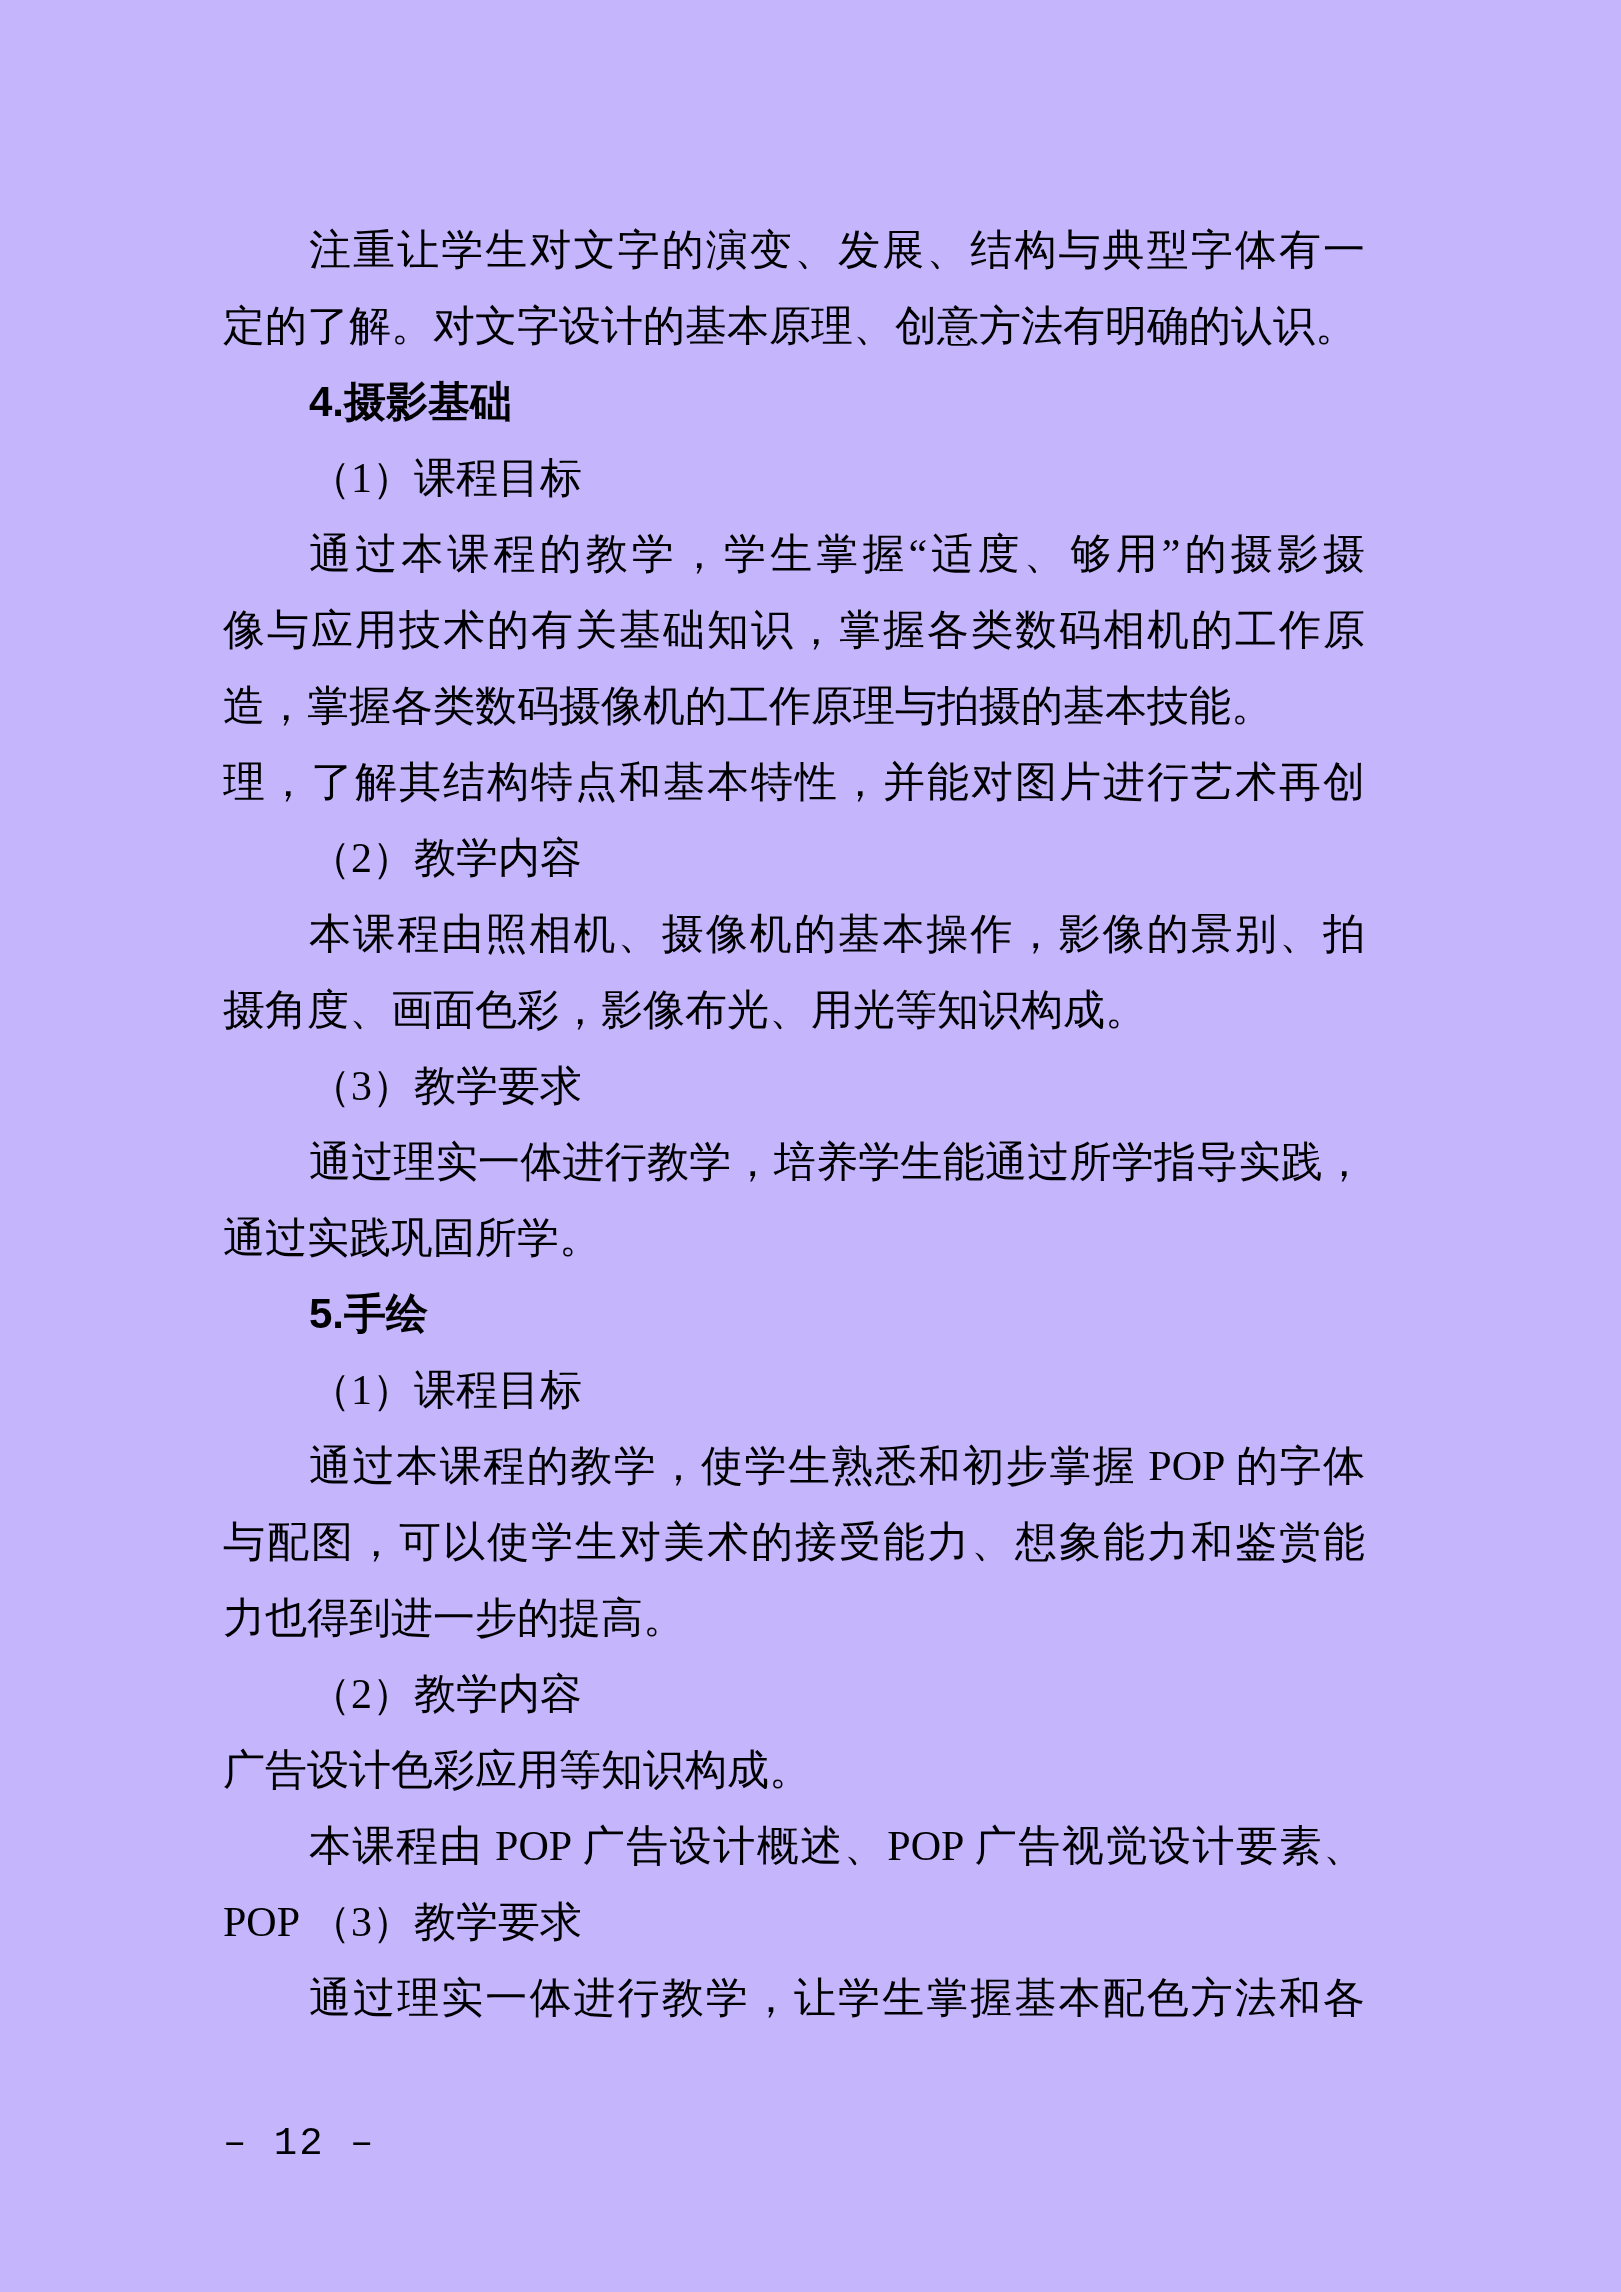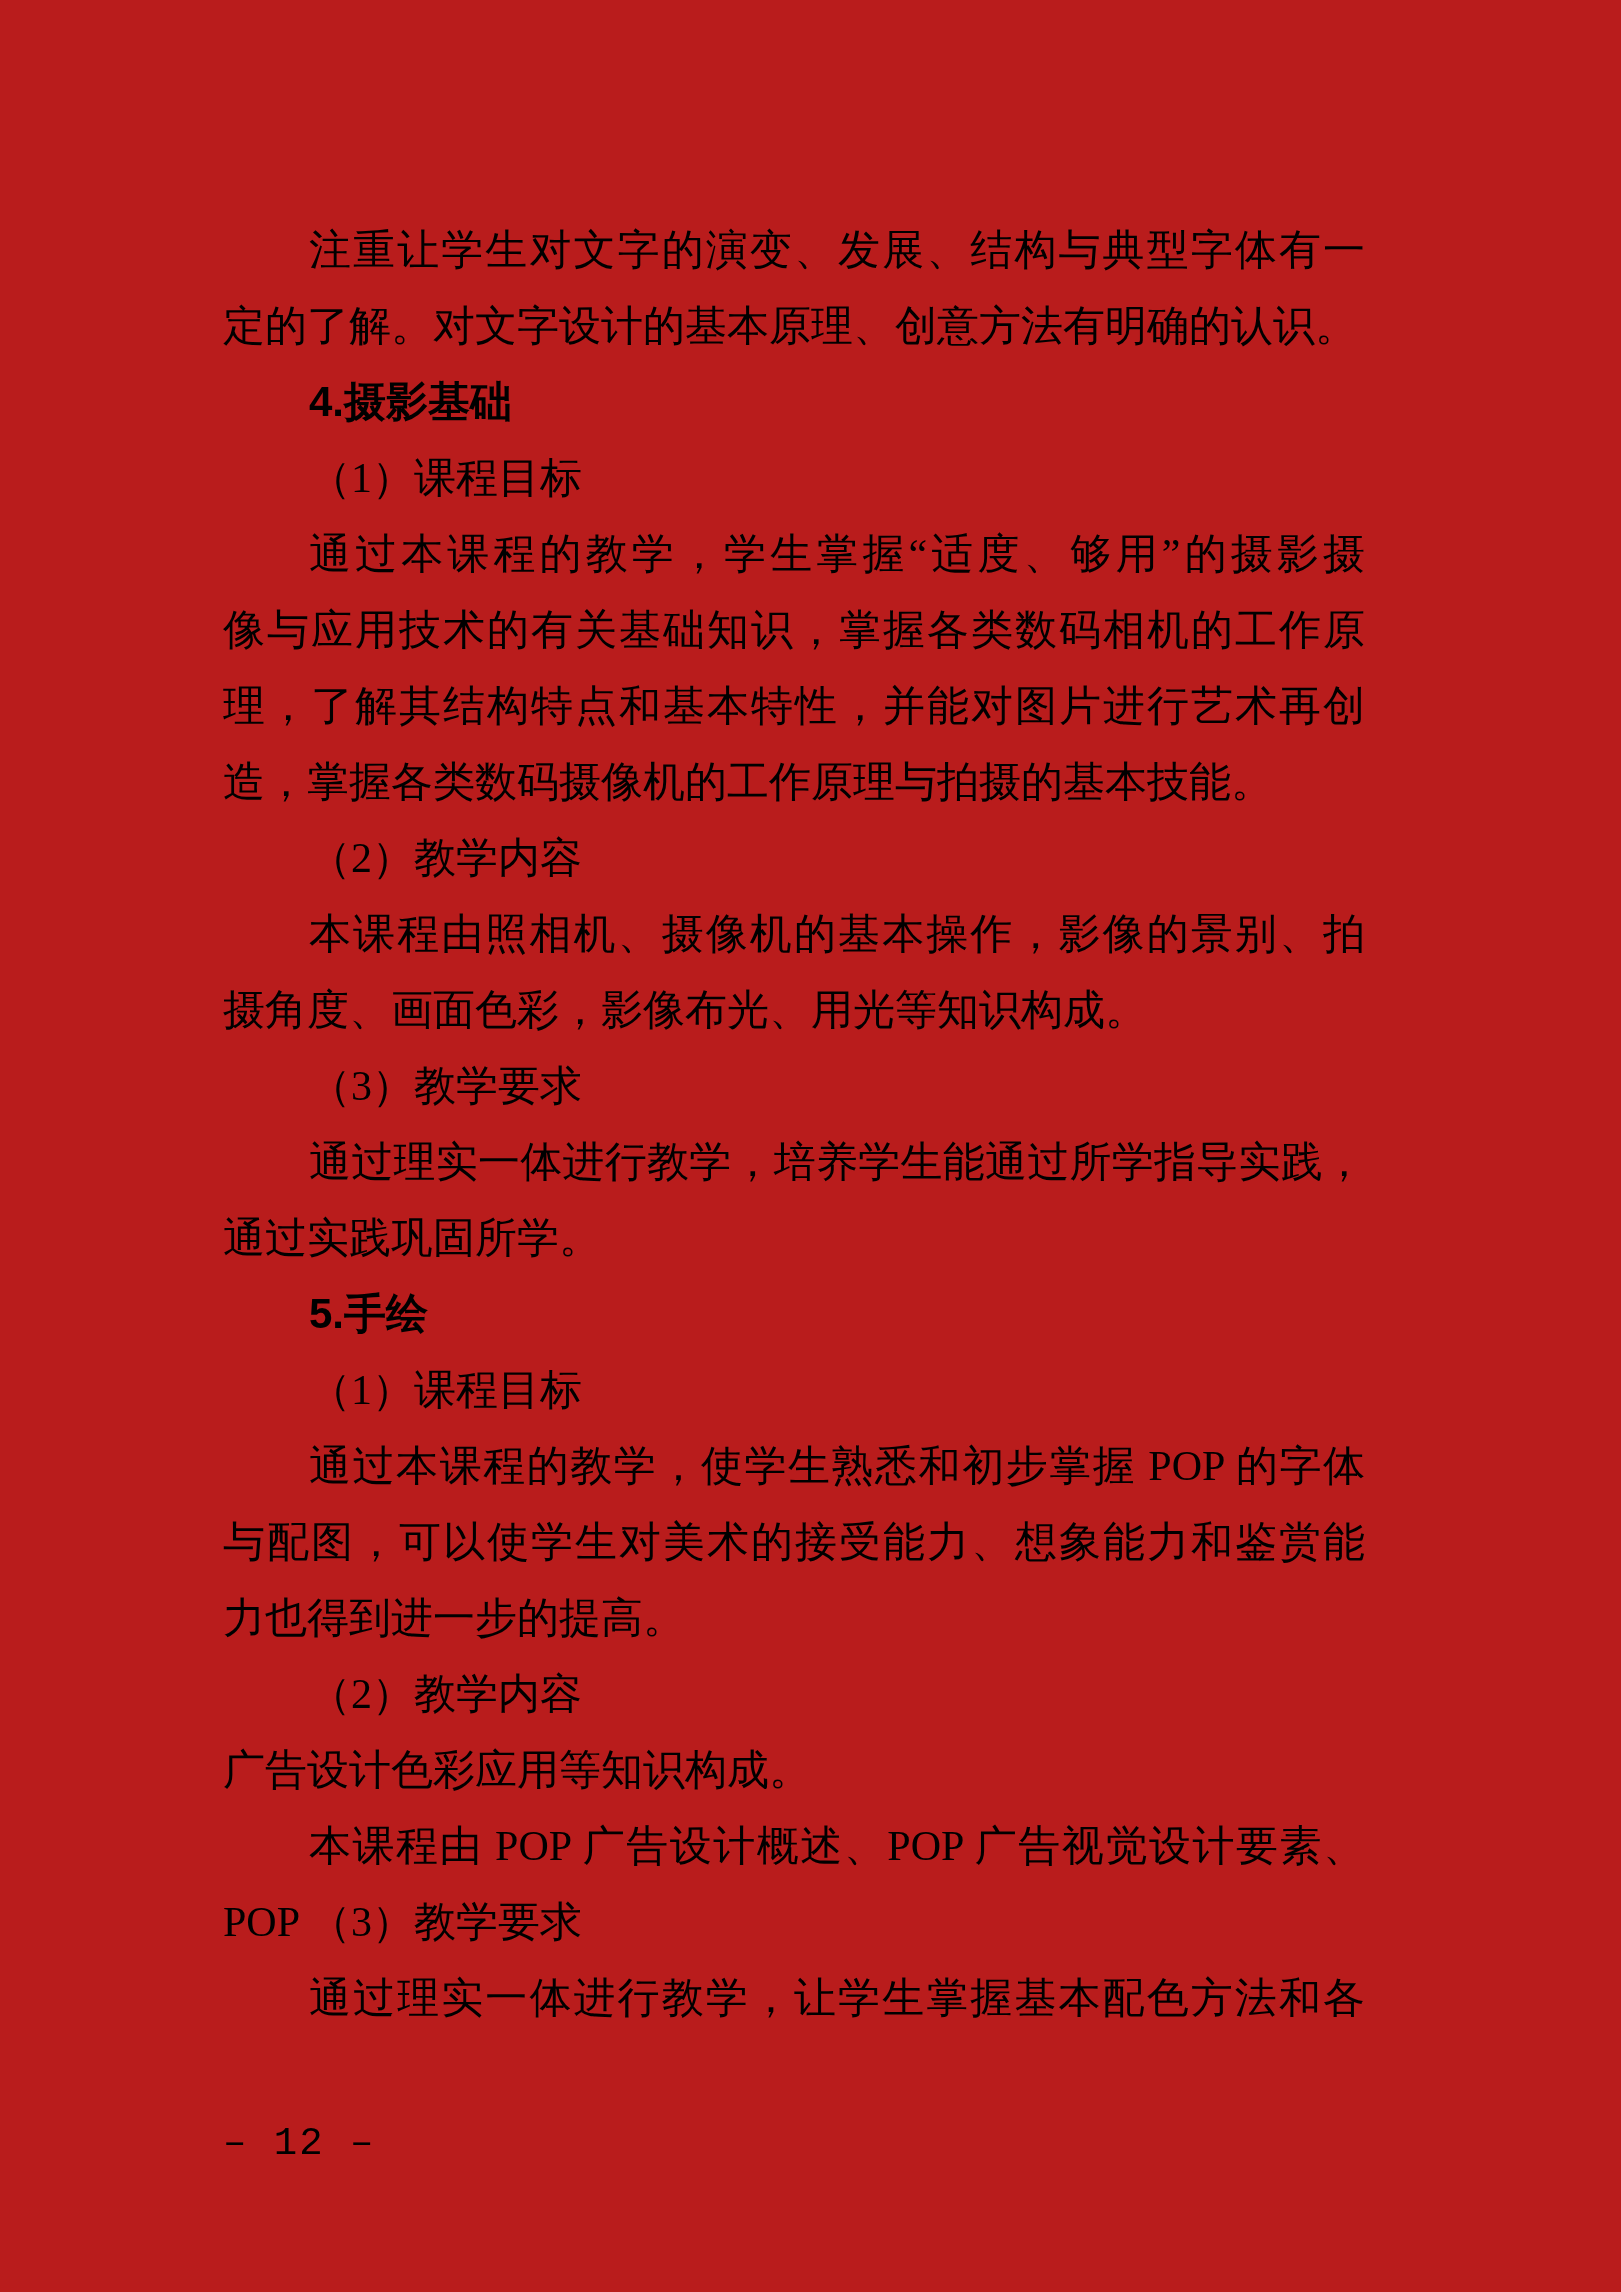--- a/index.html
+++ b/index.html
@@ -40,30 +40,30 @@
     top: 2121px;
     font-size: 39px;
     line-height: 47px;
     letter-spacing: 2px;
     font-family: Liberation Mono, monospace;
   }
 </style>
 </head>
 <body>
 
-<div class="page" style="background: #b91c1c; color: rgb(0, 0, 0);">
+<div class="page" style="background: #c4b5fd; color: rgb(0, 0, 0);">
   <div class="text-block">
       <div class="line indent justify">注重让学生对文字的演变、发展、结构与典型字体有一</div>
       <div class="line">定的了解。对文字设计的基本原理、创意方法有明确的认识。</div>
       <div class="line indent heading">4.摄影基础</div>
       <div class="line indent">（1）课程目标</div>
       <div class="line indent justify">通过本课程的教学，学生掌握“适度、够用”的摄影摄</div>
       <div class="line justify">像与应用技术的有关基础知识，掌握各类数码相机的工作原</div>
+      <div class="line">造，掌握各类数码摄像机的工作原理与拍摄的基本技能。</div>
       <div class="line justify">理，了解其结构特点和基本特性，并能对图片进行艺术再创</div>
-      <div class="line">造，掌握各类数码摄像机的工作原理与拍摄的基本技能。</div>
       <div class="line indent">（2）教学内容</div>
       <div class="line indent justify">本课程由照相机、摄像机的基本操作，影像的景别、拍</div>
       <div class="line">摄角度、画面色彩，影像布光、用光等知识构成。</div>
       <div class="line indent">（3）教学要求</div>
       <div class="line indent justify">通过理实一体进行教学，培养学生能通过所学指导实践，</div>
       <div class="line">通过实践巩固所学。</div>
       <div class="line indent heading">5.手绘</div>
       <div class="line indent">（1）课程目标</div>
       <div class="line indent justify">通过本课程的教学，使学生熟悉和初步掌握 POP 的字体</div>
       <div class="line justify">与配图，可以使学生对美术的接受能力、想象能力和鉴赏能</div>

